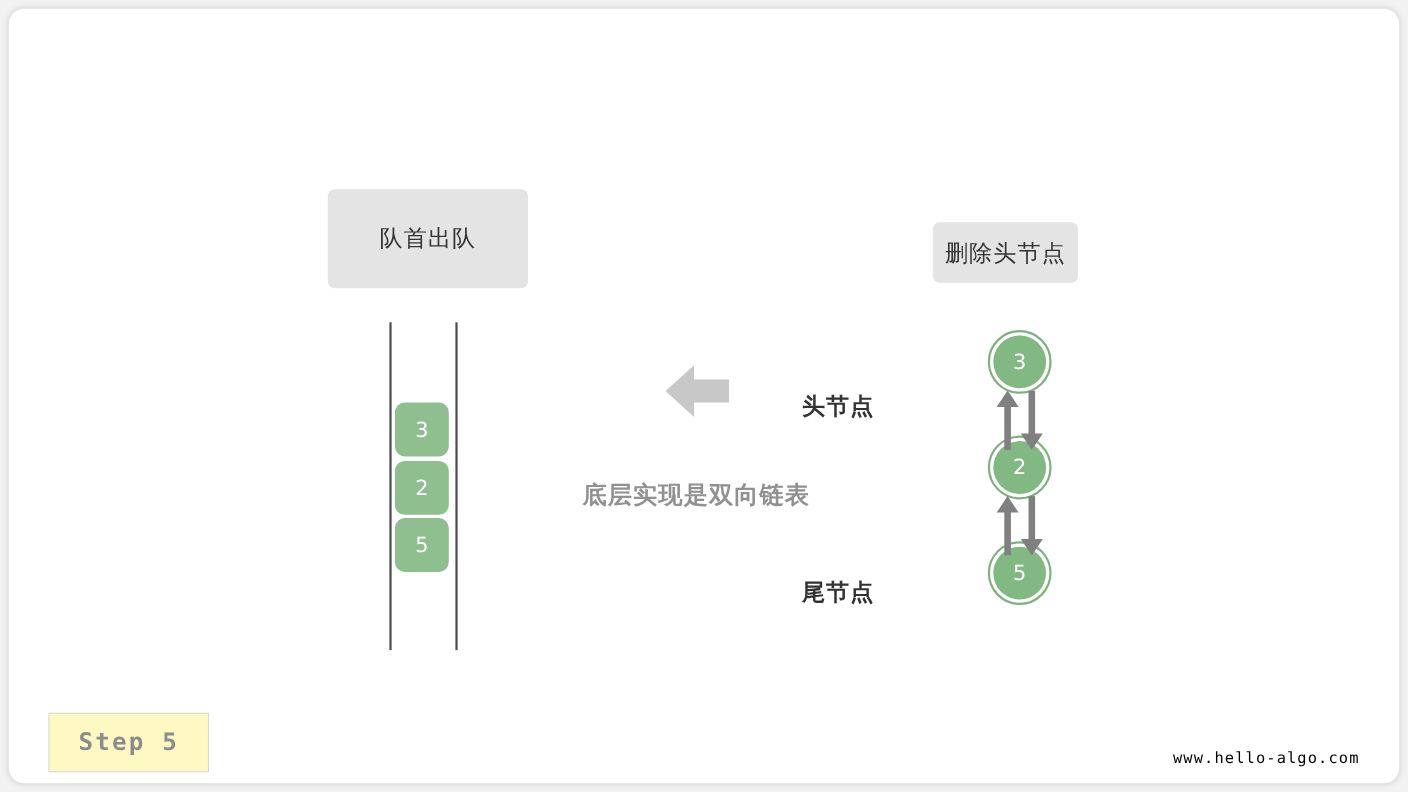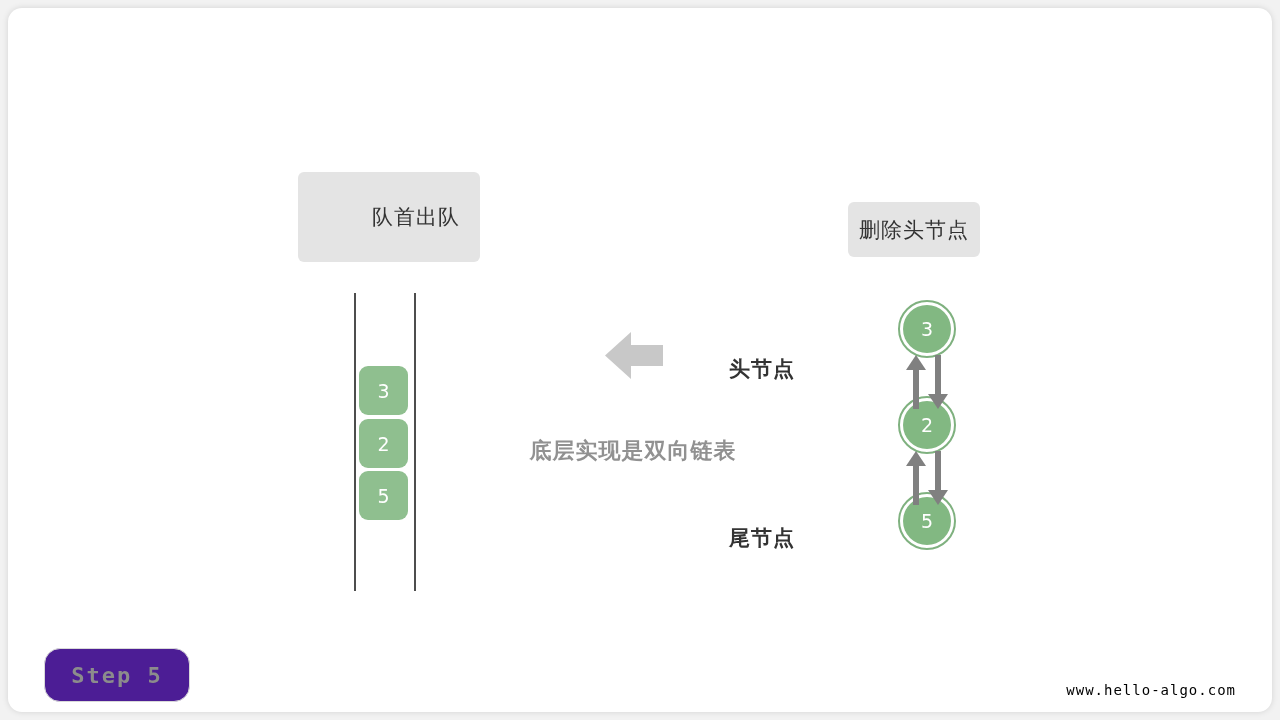--- a/index.html
+++ b/index.html
@@ -34,21 +34,21 @@
 
   
   .chip {
     position: absolute;
     background: #e4e4e4;
     border-radius: 6px;
     color: #333333;
     display: flex;
     flex-direction: column;
     justify-content: center;
-    align-items: flex-end;
+    align-items: center;
     box-sizing: border-box;
   }
 
   #op-chip {
     left: 290px;
     top: 164px;
     width: 182px;
     height: 90px;
     padding: 0 20px;
   }
@@ -170,23 +170,23 @@
     left: 897px;
   }
 
   
   #step-badge {
     position: absolute;
     left: 36px;
     top: 640px;
     width: 146px;
     height: 54px;
-    background: #4c1d95;
+    background: #fef9c3;
     border: 1px solid #d9d9d9;
-    border-radius: 16px;
+    border-radius: 0;
     display: flex;
     align-items: center;
     justify-content: center;
     color: #8c8c8c;
     font-weight: bold;
     font-size: 22px;
     letter-spacing: 2px;
     box-sizing: border-box;
     font-family: "DejaVu Sans Mono", "Liberation Mono", monospace;
   }

